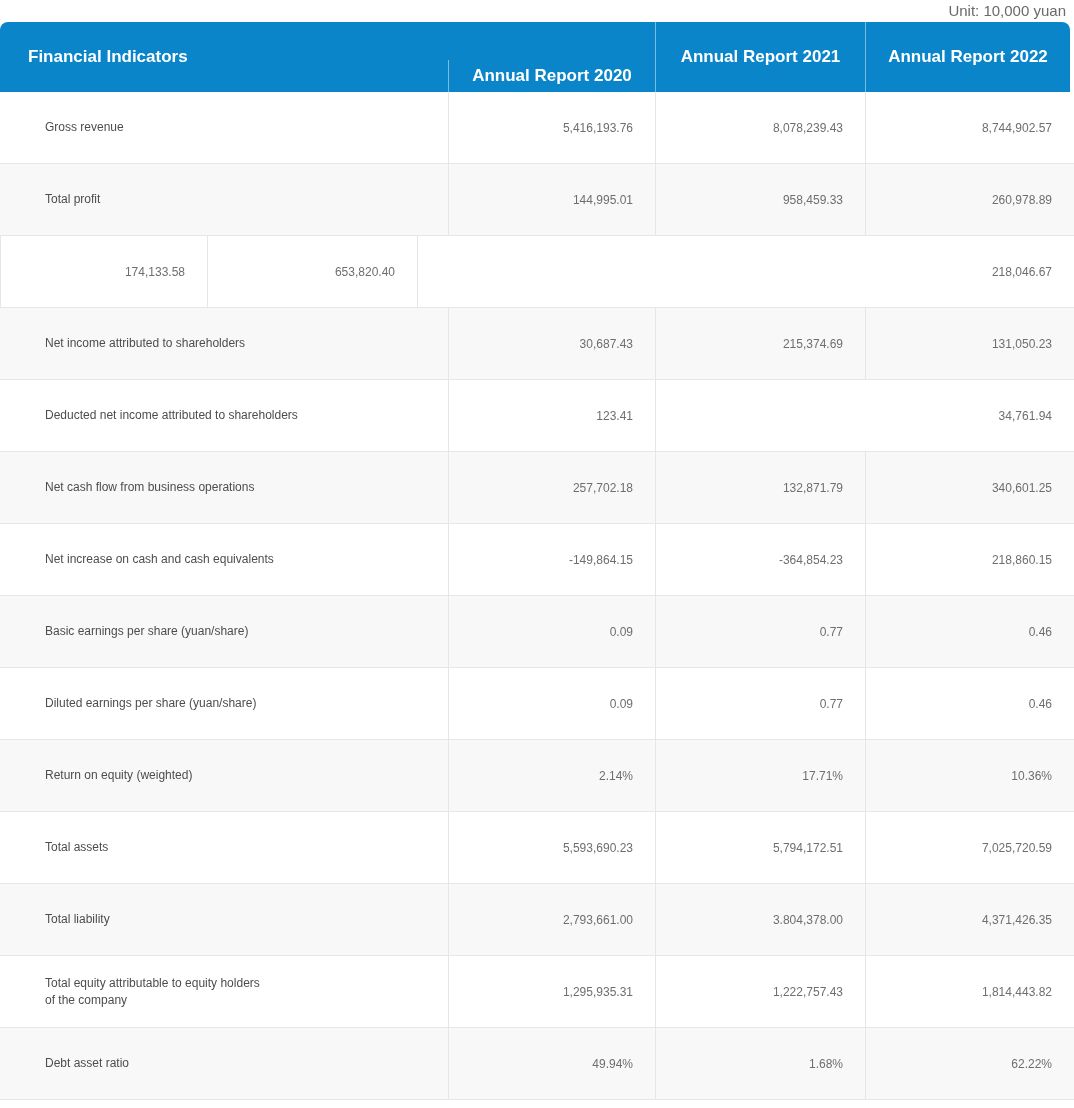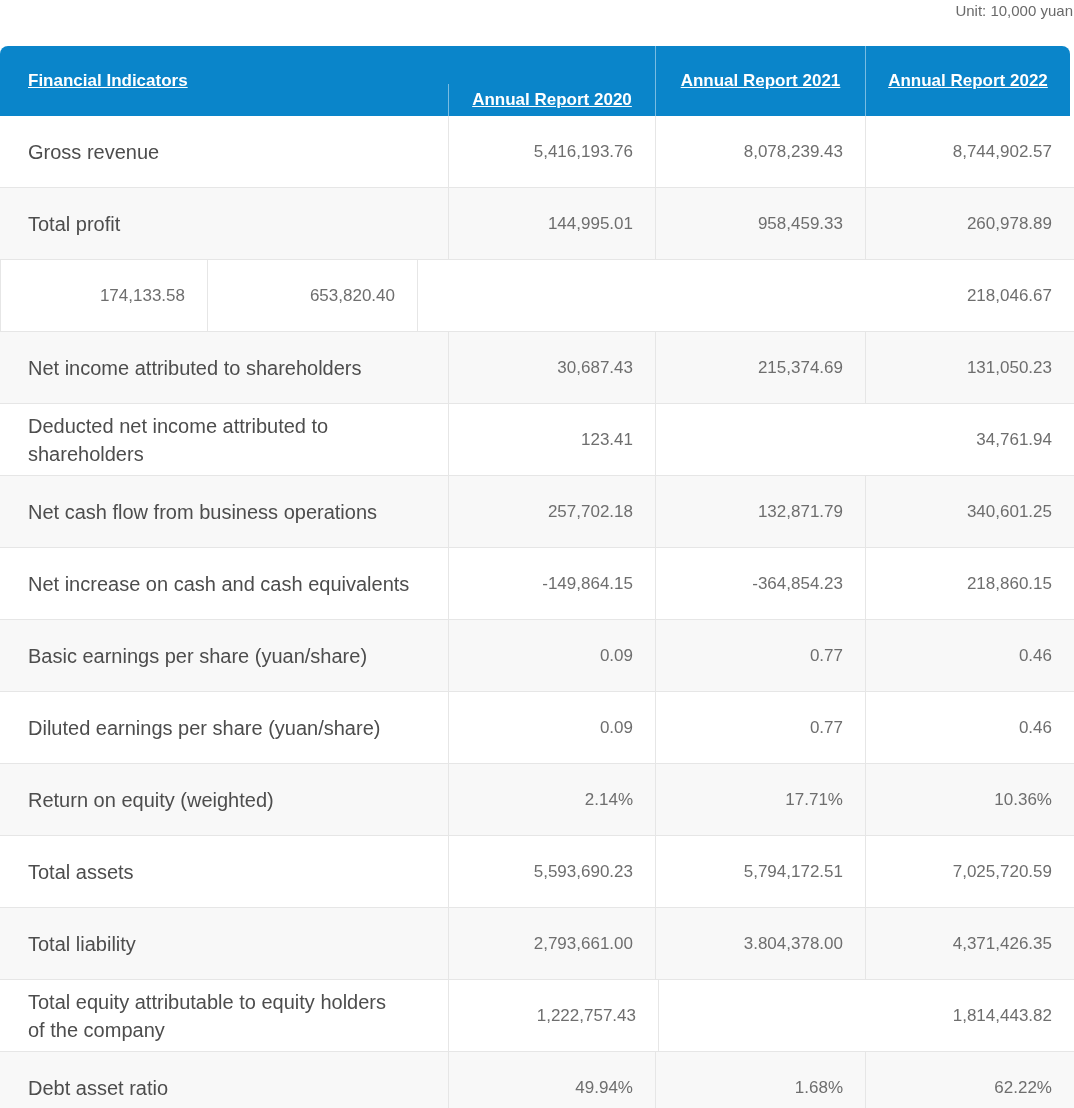--- a/index.html
+++ b/index.html
@@ -11,53 +11,53 @@
     --note-color:#6a6a6a;
     --border:#e6e6e6;
     --header-divider:rgba(255,255,255,0.45);
   }
   html,body{margin:0;padding:0;}
   body{
     width:1074px;height:1108px;overflow:hidden;background:#ffffff;
     font-family:"Liberation Sans",sans-serif;
   }
   .note-bar{
-    height:46px;display:flex;justify-content:flex-end;align-items:flex-start;
-    padding-right:1px;box-sizing:border-box;margin-left:16px;
+    height:22px;display:flex;justify-content:flex-end;align-items:flex-start;
+    padding-right:8px;box-sizing:border-box;margin-left:16px;
   }
   .note{font-size:15px;line-height:1.3;color:var(--note-color);padding-top:1px;}
   .table{width:1074px;}
   .thead{
     display:flex;height:70px;width:1070px;box-sizing:border-box;
     background:var(--header-bg);border-radius:8px 8px 8px 0;
     border-bottom-left-radius:0;border-bottom-right-radius:0;
   }
   .th{
     display:flex;align-items:center;color:var(--header-text);
-    font-size:17px;font-weight:600;box-sizing:border-box;text-decoration:underline;
+    font-size:17px;font-weight:600;box-sizing:border-box;
   }
   .th.c0{width:448px;padding-left:28px;}
   .th.c1{width:207px;justify-content:center;border-left:1px solid var(--header-divider);margin-top:38px;}
   .th.c2{width:210px;justify-content:center;border-left:1px solid var(--header-divider);}
   .th.c3{flex:1;justify-content:center;border-left:1px solid var(--header-divider);}
   .tbody{width:1074px;}
   .row{
     display:flex;height:72px;box-sizing:border-box;
     border-bottom:1px solid var(--border);background:#ffffff;
   }
   .row:nth-child(even){background:var(--alt-bg);}
   .cell{display:flex;align-items:center;box-sizing:border-box;}
   .cell.label{
-    width:448px;padding-left:28px;padding-right:12px;
-    font-size:20px;color:var(--label-color);
+    width:448px;padding-left:45px;padding-right:12px;
+    font-size:12px;color:var(--label-color);
     white-space:pre-line;line-height:1.4;
   }
   .cell.val{
     justify-content:flex-end;padding-right:22px;
-    font-size:17px;color:var(--value-color);
+    font-size:12px;color:var(--value-color);
     border-left:1px solid var(--border);
   }
   .cell.v0{width:207px;}
   .cell.v1{width:210px;}
   .cell.v2{flex:1;}
 </style>
 </head>
 <body>
 
 <div class="note-bar">
@@ -150,20 +150,21 @@
   <div class="row">
     <div class="cell label">Total liability</div>
     <div class="cell val v0">2,793,661.00</div>
     <div class="cell val v1">3.804,378.00</div>
     <div class="cell val v2">4,371,426.35</div>
   </div>
 
   <div class="row">
     <div class="cell label">Total equity attributable to equity holders
 of the company</div>
+    <div class="cell val v0">1,295,935.31</div>
     <div class="cell val v1">1,222,757.43</div>
     <div class="cell val v2">1,814,443.82</div>
   </div>
 
   <div class="row">
     <div class="cell label">Debt asset ratio</div>
     <div class="cell val v0">49.94%</div>
     <div class="cell val v1">1.68%</div>
     <div class="cell val v2">62.22%</div>
   </div>

